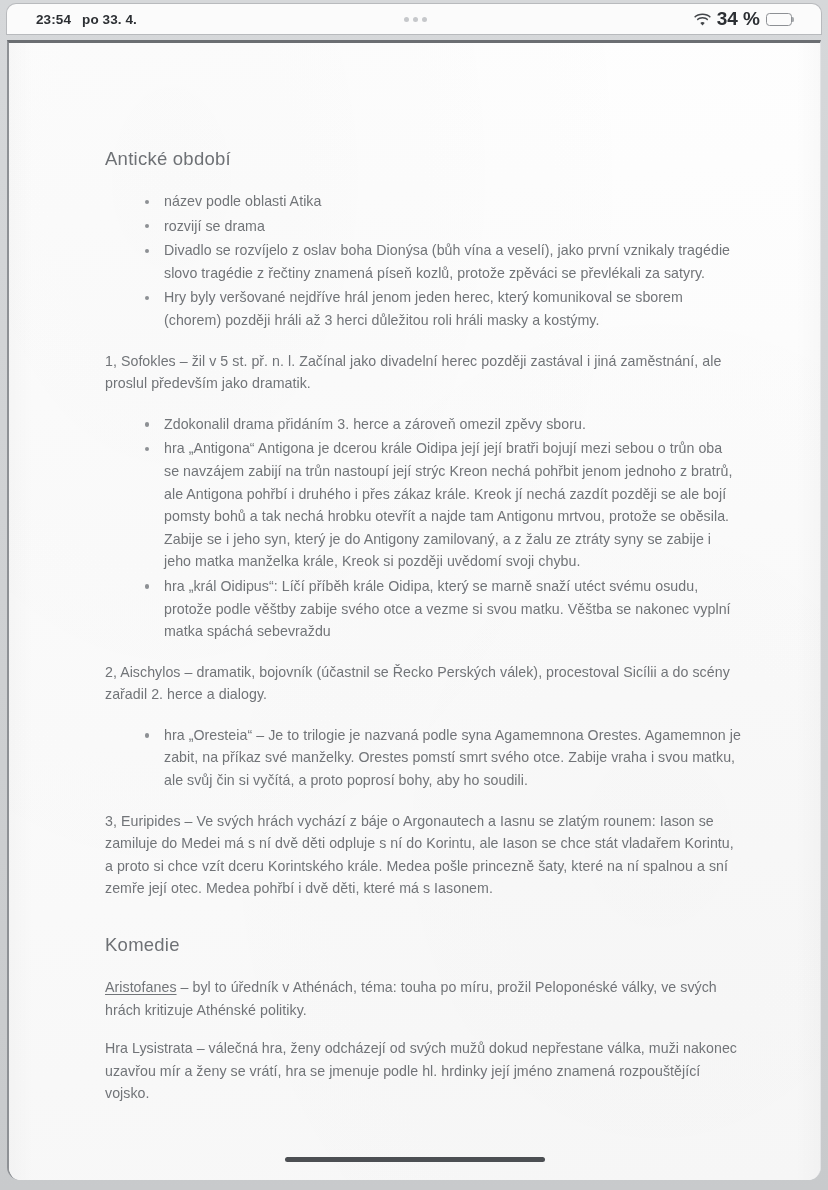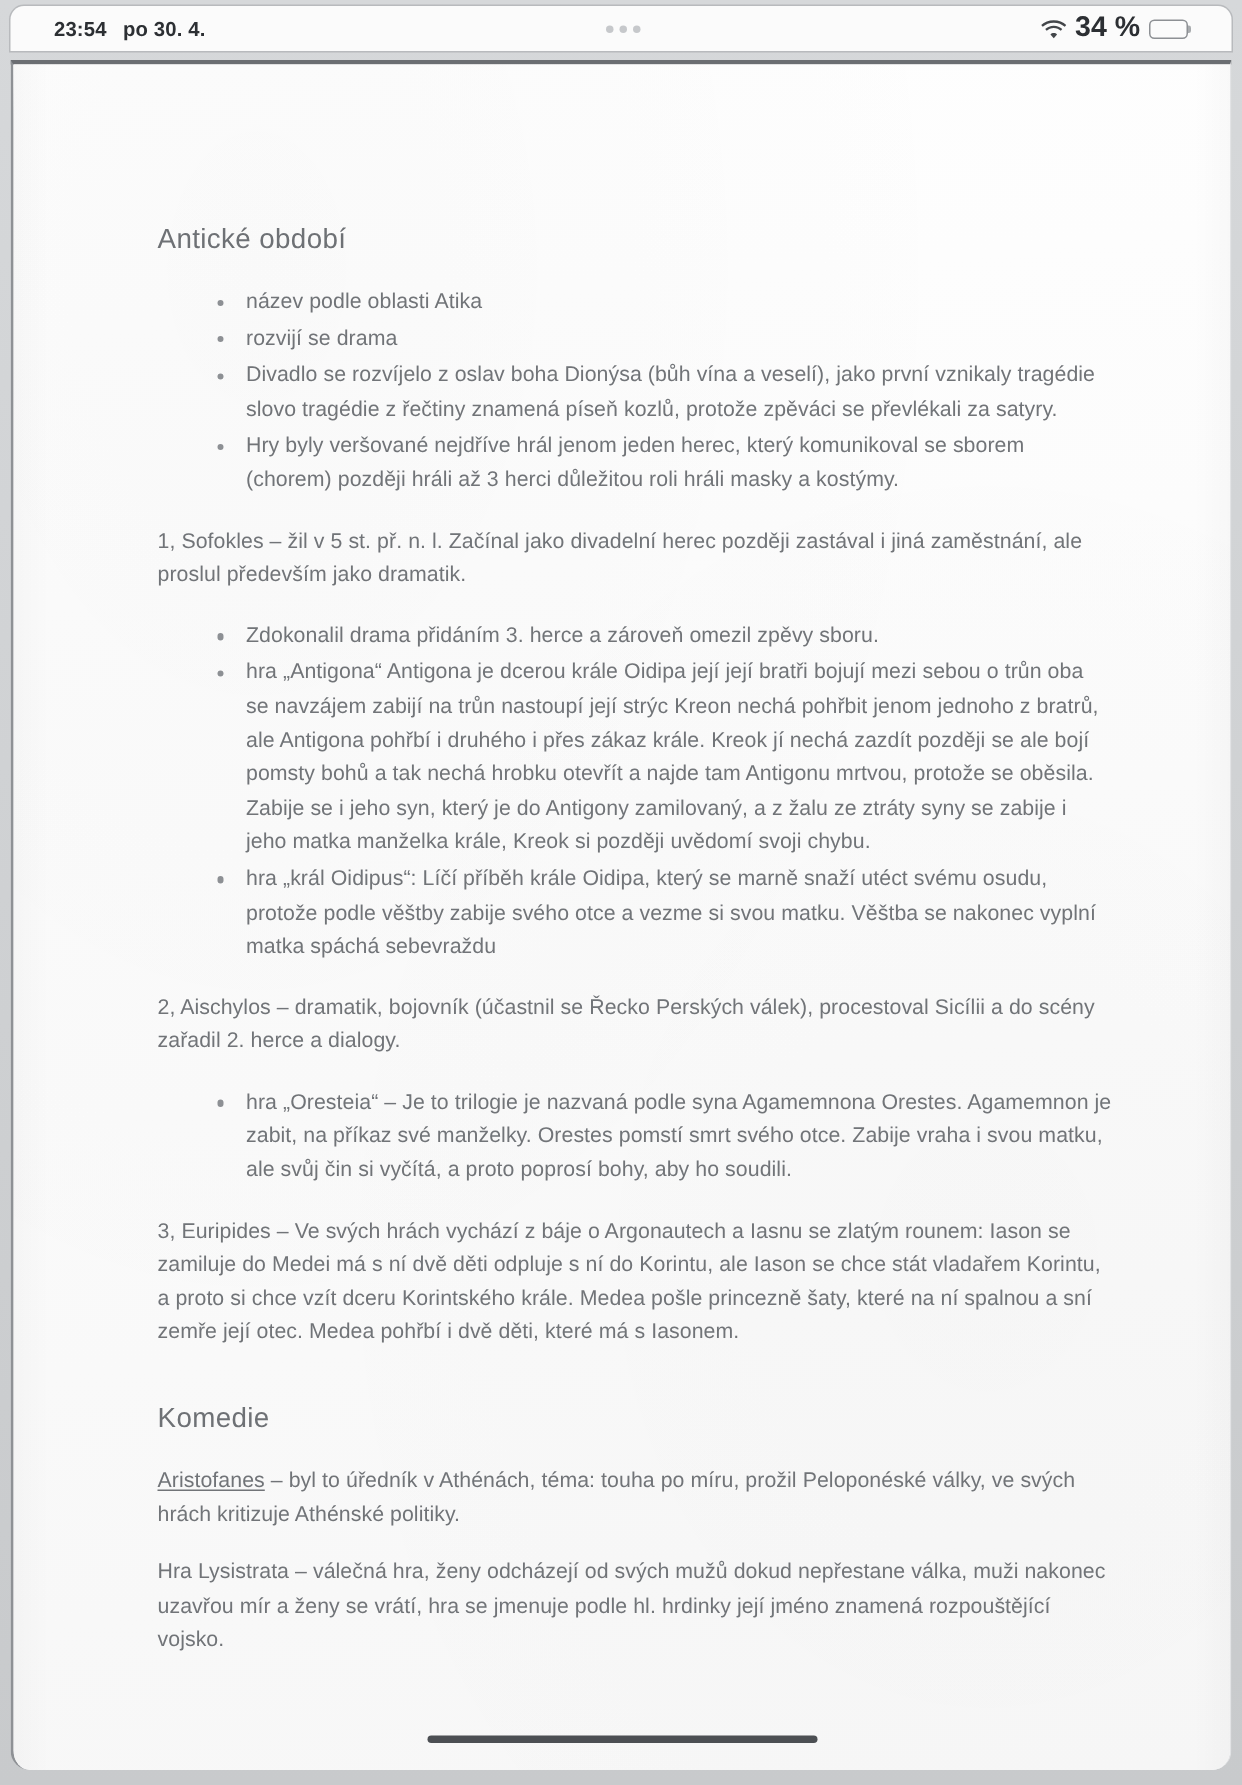--- a/index.html
+++ b/index.html
@@ -193,21 +193,21 @@
   }
 </style>
 </head>
 <body>
 
 <div id="device">
 
   <div id="status-bar">
     <div class="sb-left">
       <span>23:54</span>
-      <span>po 30. 4.</span>
+      <span>po 33. 4.</span>
     </div>
 
     <div class="sb-center">
       <span class="sb-dot"></span>
       <span class="sb-dot"></span>
       <span class="sb-dot"></span>
     </div>
 
     <div class="sb-right">
       <span>

